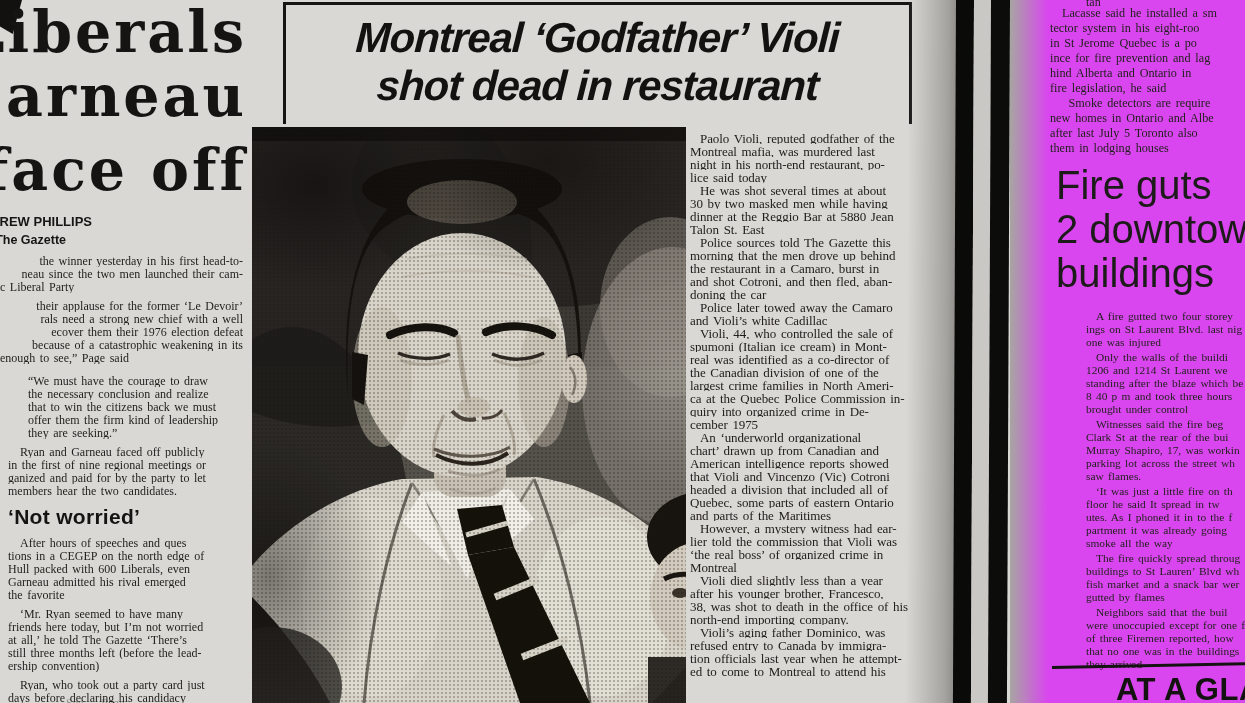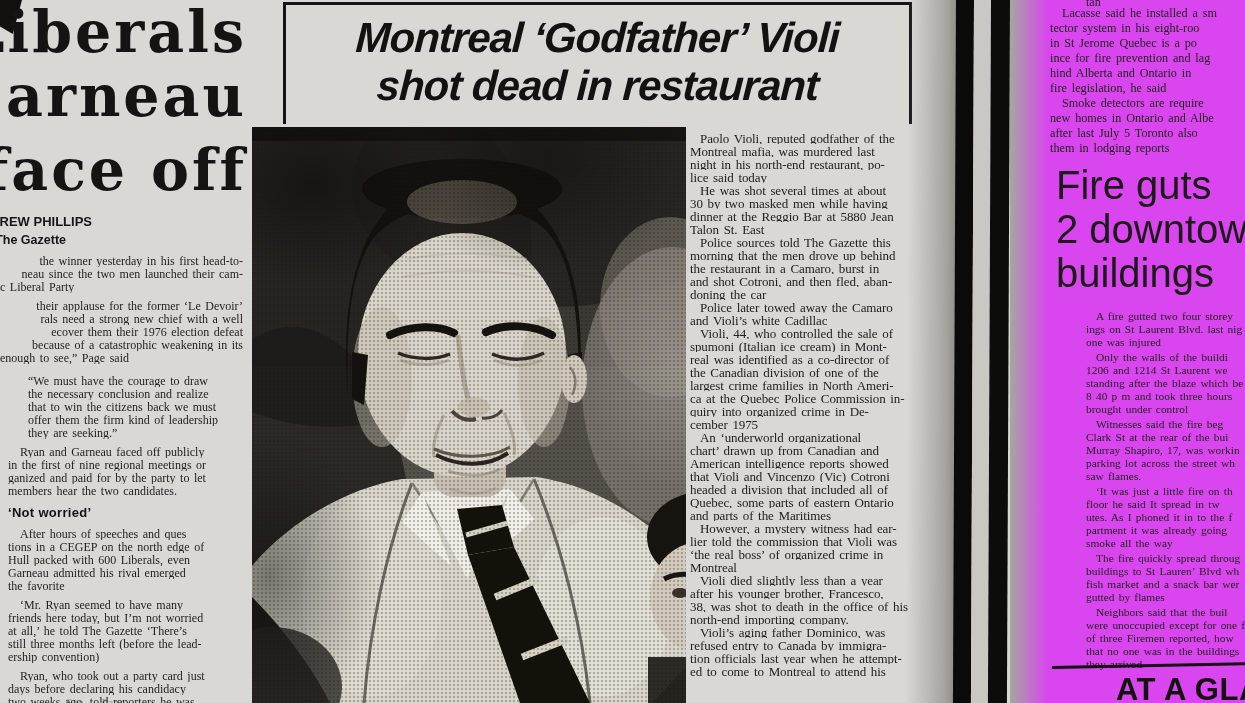--- a/index.html
+++ b/index.html
@@ -21,21 +21,21 @@
     font-family:"Liberation Sans",sans-serif;font-weight:bold;font-size:12.5px;color:#171614;}
   .lbody{position:absolute;top:252px;left:0;width:250px;}
   .Lb{position:relative;height:13px;overflow:hidden;font-size:12px;word-spacing:1.5px;}
   .Lb span{position:absolute;top:0;white-space:nowrap;}
   .Lb.r span{right:7px;}
   .Lb.l span{left:0;}
   .Lb.q span{left:28px;}
   .Lb.i span{left:20px;}
   .Lb.p span{left:8px;}
   .gap6{margin-top:6px;} .gap10{margin-top:10px;}
-  .lsub{font-family:"Liberation Sans",sans-serif;font-weight:bold;font-size:13px;
+  .lsub{font-family:"Liberation Sans",sans-serif;font-weight:bold;font-size:21px;
         margin:8px 0 7px 8px;color:#151413;letter-spacing:.3px;}
   .lfaint{position:absolute;left:66px;top:694px;font-size:12px;opacity:.4;white-space:nowrap;}
 
   
   .hbox{position:absolute;left:283px;top:2px;width:629px;height:122px;
         border:3px solid #161514;border-bottom:none;text-align:center;padding-top:9px;}
   .hline{font-family:"Liberation Sans",sans-serif;font-weight:bold;font-style:italic;
          font-size:42px;line-height:48px;letter-spacing:-1px;color:#131210;transform:skewX(-3deg);}
 
   
@@ -69,21 +69,21 @@
 
   
   .rpage{position:absolute;left:1010px;top:0;width:235px;height:703px;background:#d946ef;overflow:hidden;}
   .rshadow{position:absolute;left:0;top:0;width:38px;height:703px;
            background:linear-gradient(90deg,#a7a5a2,rgba(225,224,221,0));}
   .rinner{position:absolute;left:40px;top:0;width:200px;}
   .topfrag{position:absolute;left:36px;top:0;height:6px;overflow:hidden;}
   .topfrag span{position:relative;top:-8px;font-size:12px;}
   .Rlead{position:absolute;left:0;top:6px;}
   .Rb{height:15px;white-space:nowrap;font-size:12.2px;word-spacing:1.8px;color:#23211e;}
-  .Rb.ind{text-indent:12px;}
+  .Rb.ind{text-indent:12px;text-align:center;}
   .fhead{position:absolute;left:6px;top:163px;}
   .fhead-line{font-family:"Liberation Sans",sans-serif;font-weight:400;font-size:40px;
               line-height:44px;color:#1c1b19;white-space:nowrap;}
   .fbody{position:absolute;left:0;top:310px;margin-left:36px;}
   .Rb2{height:13px;white-space:nowrap;font-size:11.4px;word-spacing:1.4px;color:#23211e;}
   .Rb2.ind{text-indent:10px;}
   .Rb2.gap{margin-top:2px;}
   .rrule{position:absolute;left:42px;top:664px;width:196px;height:3px;background:#141312;transform:rotate(-1.1deg);}
   .glance{position:absolute;left:106px;top:672px;font-family:"Liberation Sans",sans-serif;
           font-weight:bold;font-size:31px;white-space:nowrap;color:#131210;letter-spacing:.5px;}
@@ -359,21 +359,21 @@
       <div class="Rlead" data-name="smoke-detector-story-lines">
           <div class="Rb ind" data-name="body-line"><span>Lacasse said he installed a sm</span></div>
           <div class="Rb" data-name="body-line"><span>tector system in his eight-roo</span></div>
           <div class="Rb" data-name="body-line"><span>in St Jerome    Quebec is a po</span></div>
           <div class="Rb" data-name="body-line"><span>ince for fire prevention and lag</span></div>
           <div class="Rb" data-name="body-line"><span>hind Alberta and Ontario in</span></div>
           <div class="Rb" data-name="body-line"><span>fire legislation,  he said</span></div>
           <div class="Rb ind" data-name="body-line"><span>Smoke detectors are require</span></div>
           <div class="Rb" data-name="body-line"><span>new homes in Ontario and Albe</span></div>
           <div class="Rb" data-name="body-line"><span>after last July 5  Toronto also</span></div>
-          <div class="Rb" data-name="body-line"><span>them in lodging reports</span></div>
+          <div class="Rb" data-name="body-line"><span>them in lodging houses</span></div>
         </div>
       <div class="fhead" data-name="fire-story-headline">
           <div class="fhead-line" data-name="headline-line"><span>Fire guts</span></div>
           <div class="fhead-line" data-name="headline-line"><span>2 downtown</span></div>
           <div class="fhead-line" data-name="headline-line"><span>buildings</span></div>
         </div>
       <div class="fbody" data-name="fire-story-body">
           <div class="Rb2 ind" data-name="body-line"><span>A fire gutted two four storey</span></div>
           <div class="Rb2" data-name="body-line"><span>ings on St  Laurent Blvd. last nig</span></div>
           <div class="Rb2" data-name="body-line"><span>one was injured</span></div>

